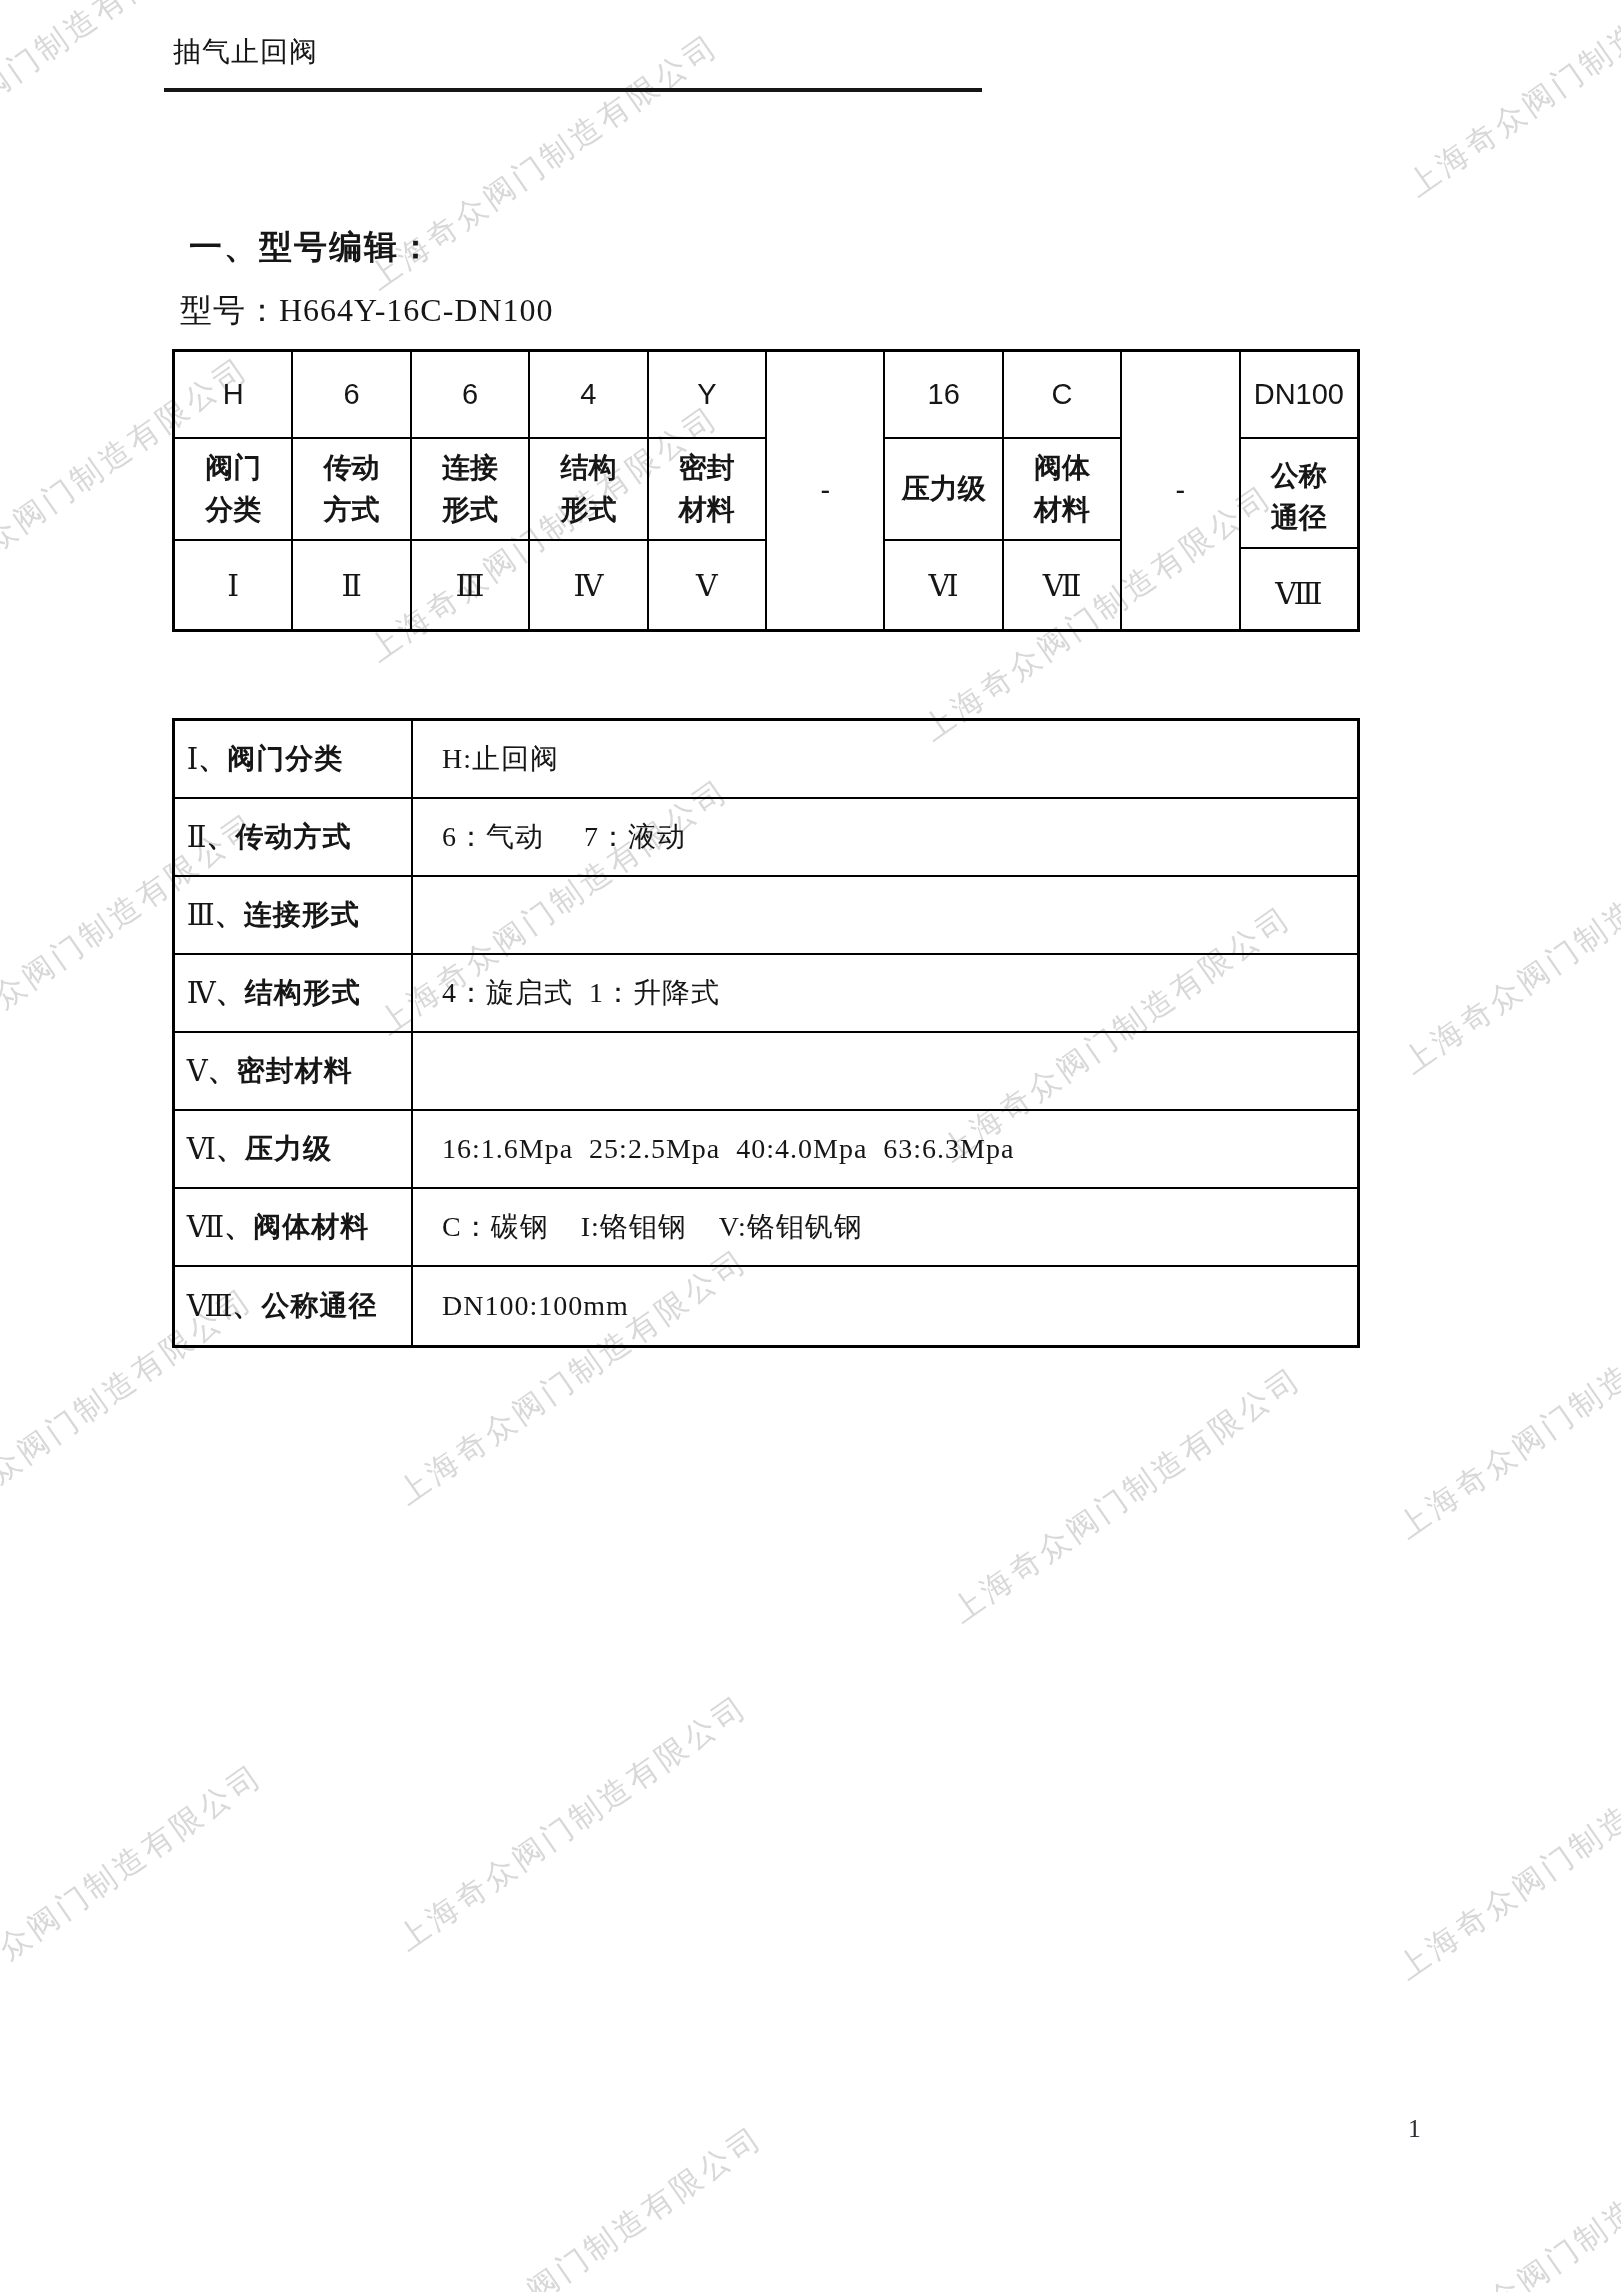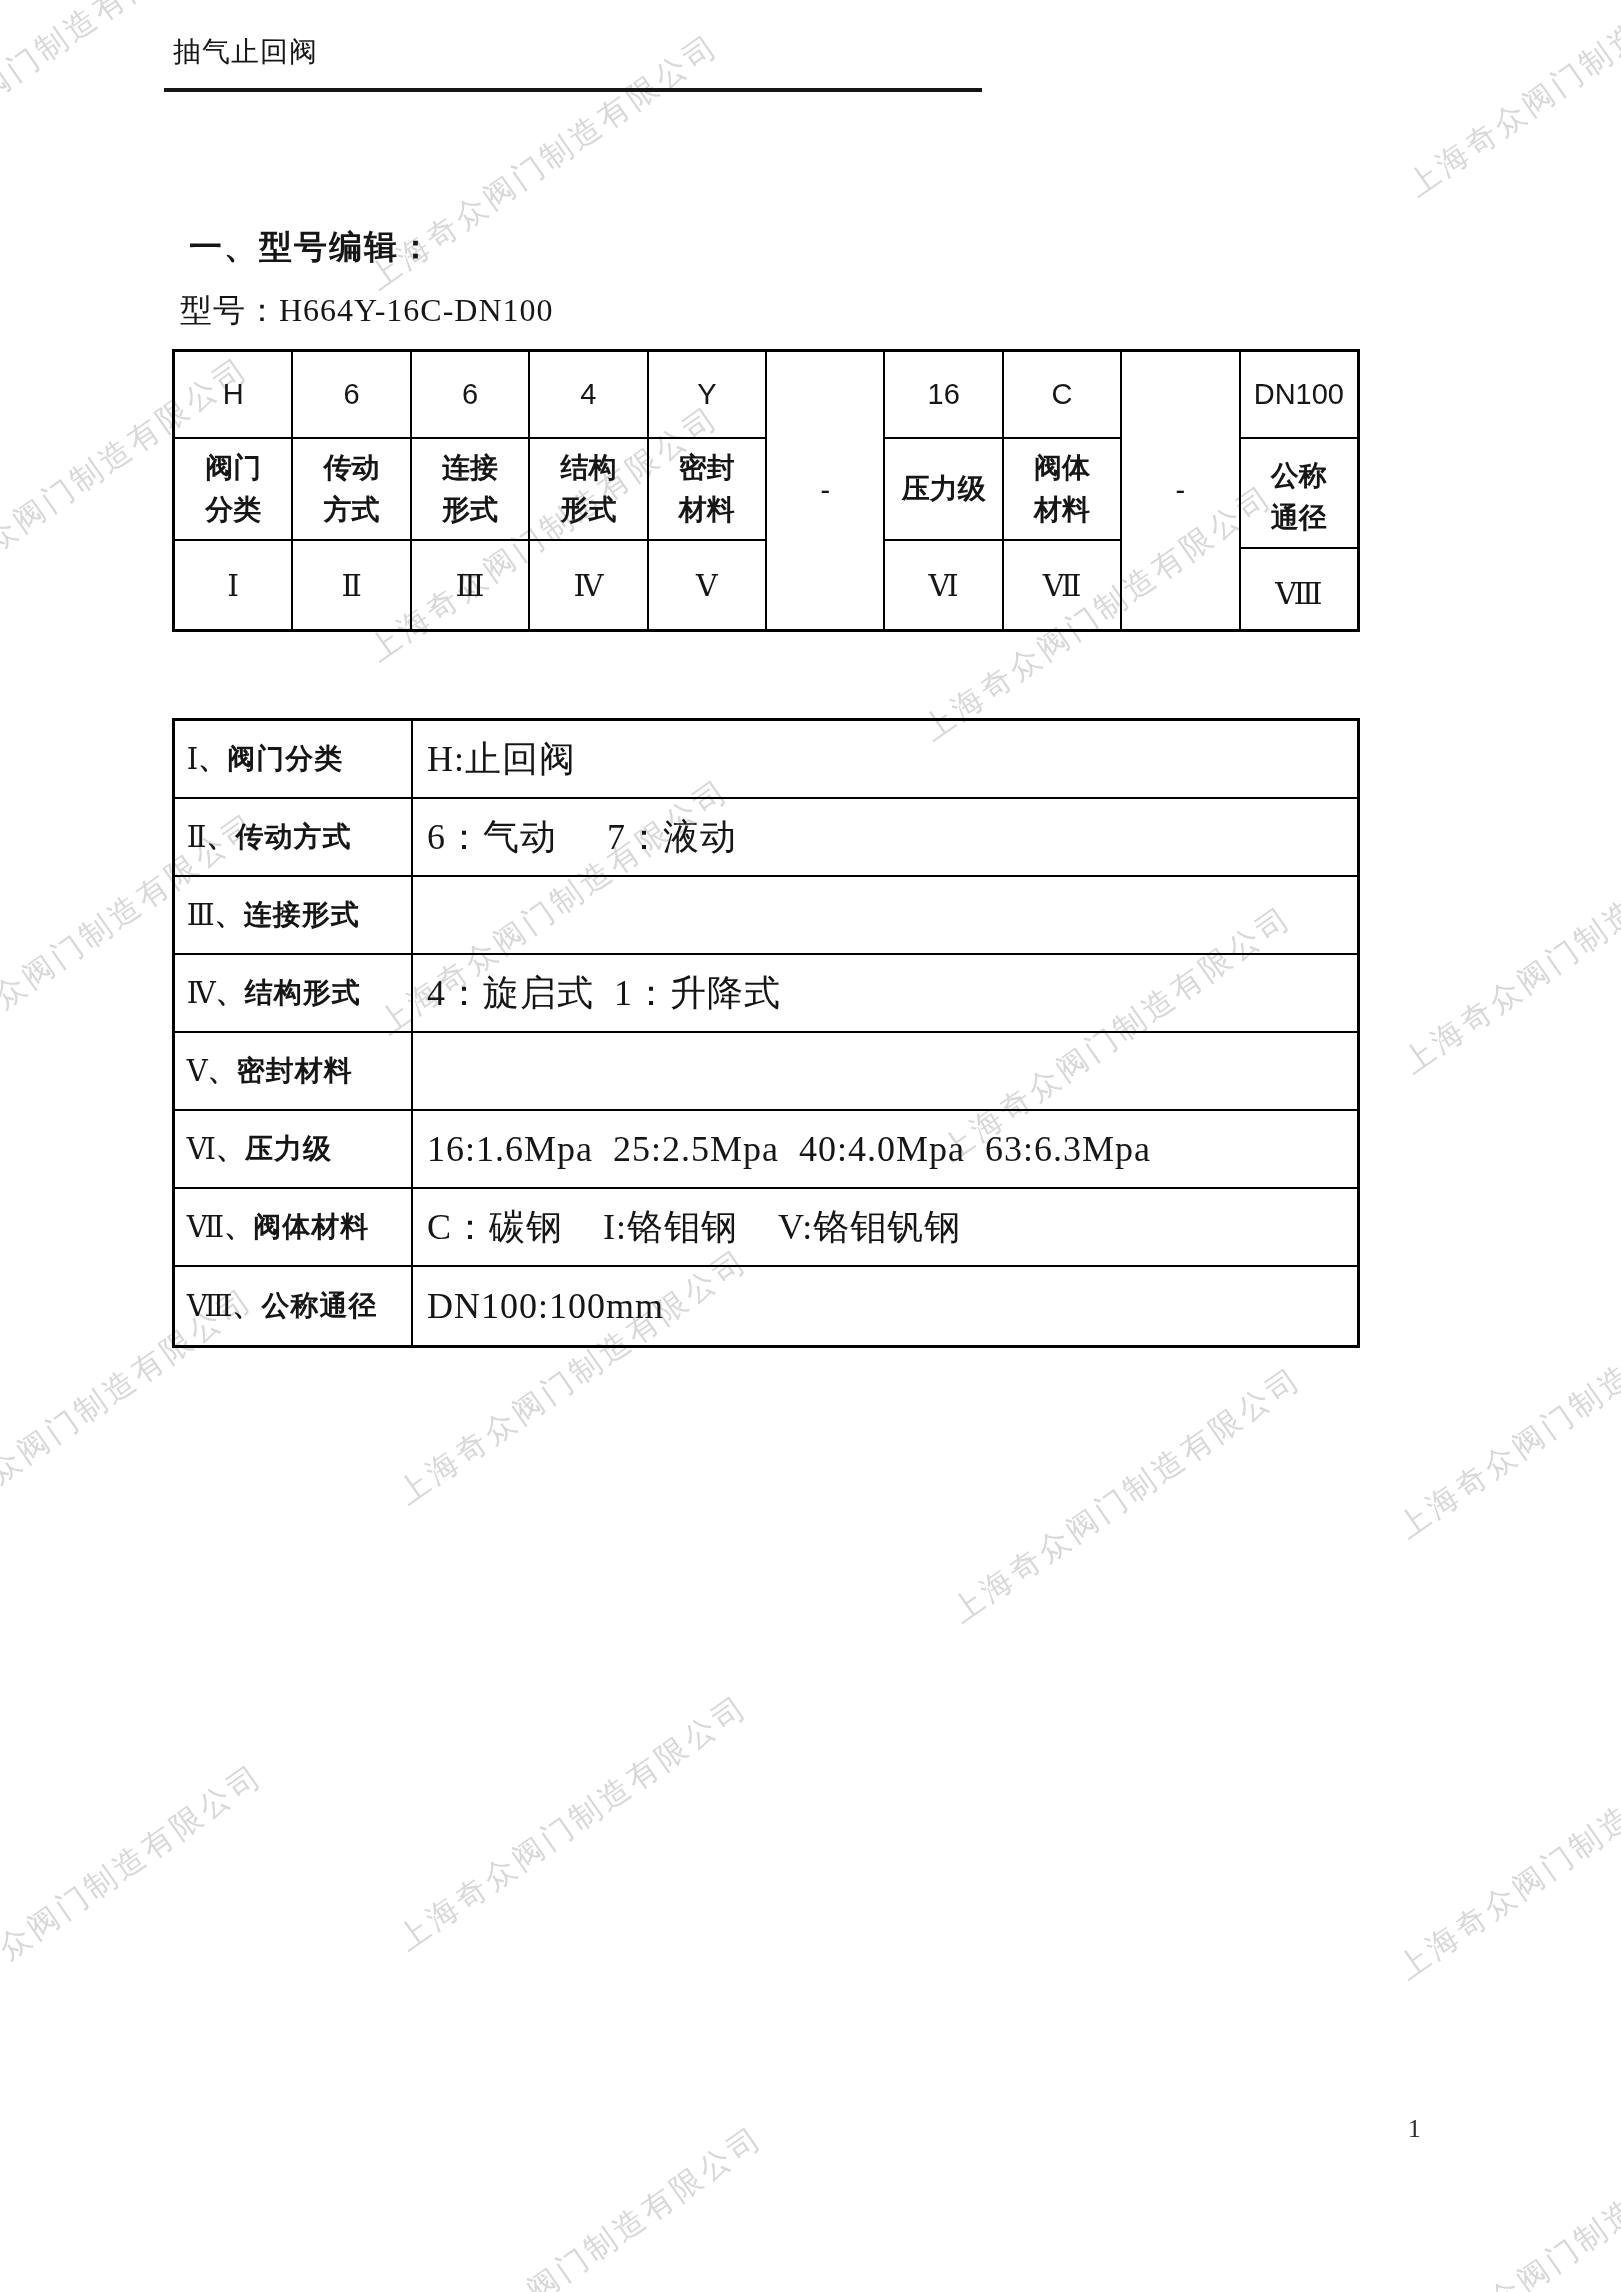--- a/index.html
+++ b/index.html
@@ -86,22 +86,22 @@
   }
   .legend-label .numeral{
     font-family:"DejaVu Serif","DejaVu Sans",serif;
     font-size:29px;
   }
   .legend-label .lab{
     font-family:"Liberation Sans","DejaVu Sans",sans-serif;
     font-weight:bold;font-size:28px;letter-spacing:1px;
   }
   .legend-value{
-    flex:1;display:flex;align-items:center;padding-left:14px;
-    font-size:36px;white-space:pre;letter-spacing:1px;
+    flex:1;display:flex;align-items:center;padding-left:29px;
+    font-size:28px;white-space:pre;letter-spacing:1px;
   }
   
   .page-number{
     position:absolute;left:1408px;top:2114px;
     font-size:25.5px;color:#2b2b33;
   }
 </style>
 </head>
 <body>
 

